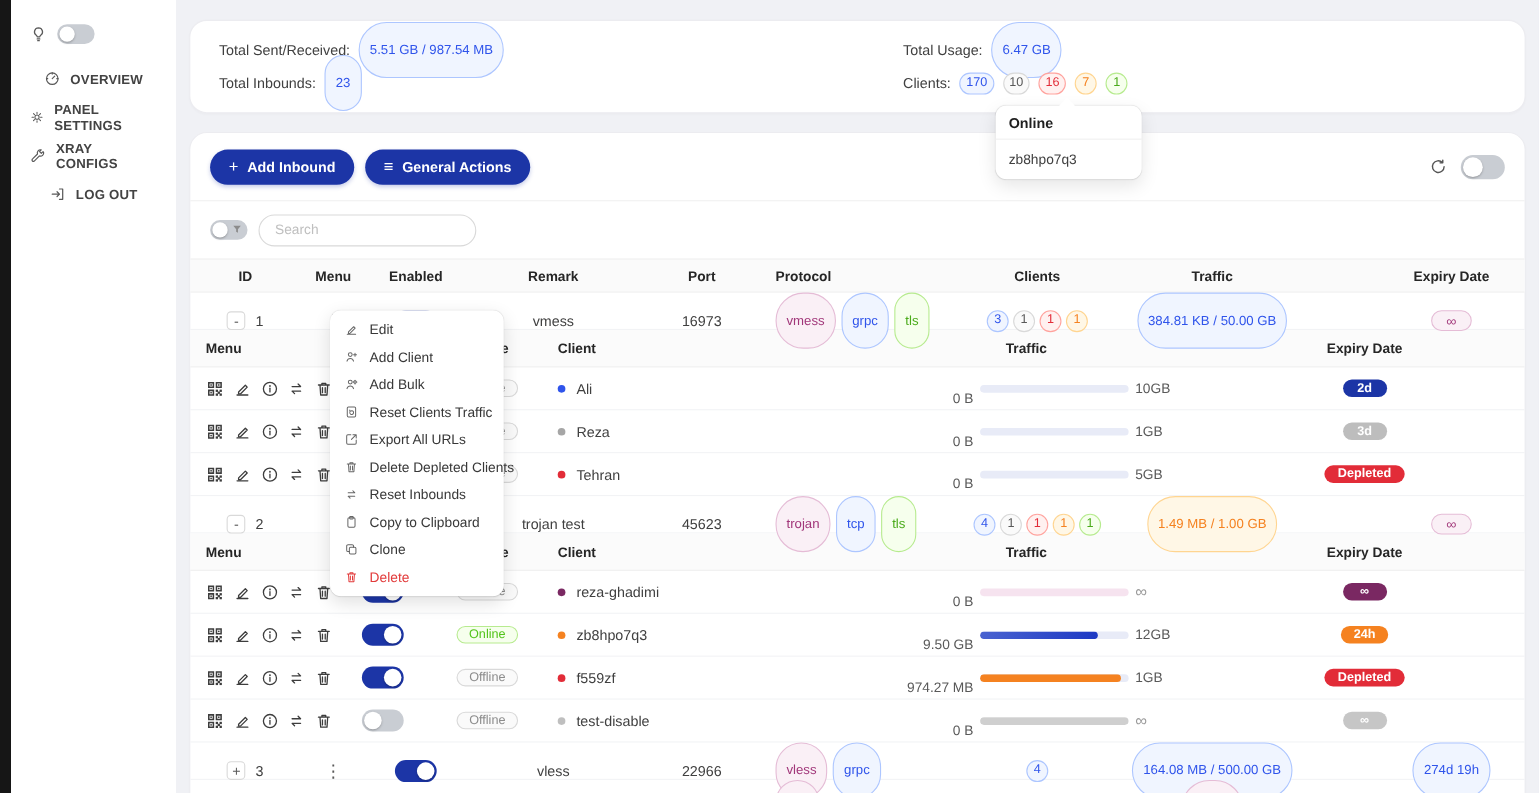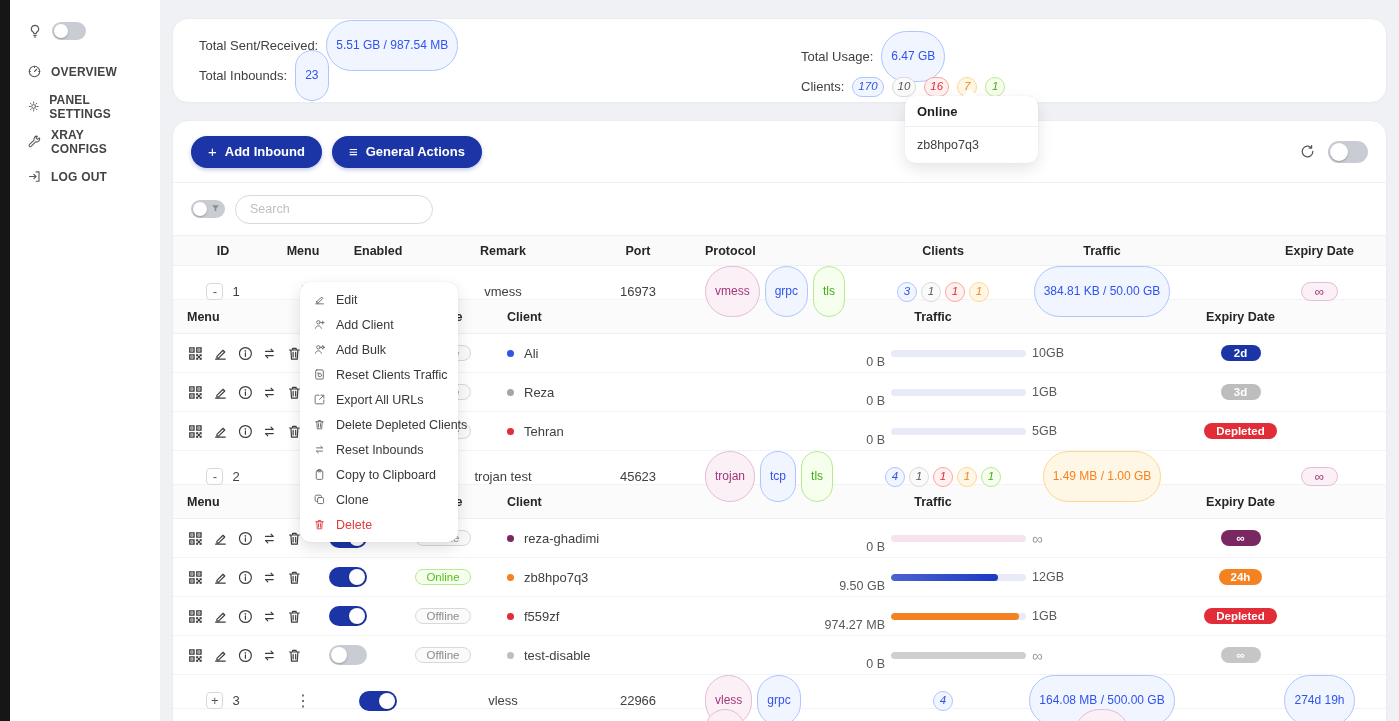--- a/index.html
+++ b/index.html
@@ -9,21 +9,21 @@
     background:#f0f1f5; font-family:"Liberation Sans", sans-serif;
     font-size:13px; color:#404040;
   }
   svg.defs { position:absolute; width:0; height:0; }
   .icon { display:inline-block; vertical-align:middle; }
 
   
   .edge-strip { position:absolute; left:0; top:0; width:10px; height:721px; background:#161616; }
   .sidebar { position:absolute; left:10px; top:0; width:150px; height:721px; background:#ffffff; }
   .bulb-row { display:flex; align-items:center; gap:9px; padding:20px 0 0 17px; height:42px; }
-  .nav { margin-top:12px; display:flex; flex-direction:column; }
+  .nav { margin-top:12px; display:flex; flex-direction:column;align-items:center; }
   .nav-item { height:35px; display:flex; align-items:center; gap:9px; padding:0 17px;
               font-size:12px; font-weight:700; color:#434343; letter-spacing:.2px; cursor:pointer; }
   .nav-item .icon { color:#595959; }
   .nav-item.active { margin:0 5px; padding:0 12px; height:34px; border-radius:10px;
                      background:#1c35a6; color:#ffffff; }
   .nav-item.active .icon { color:#ffffff; }
 
   
   .switch { position:relative; display:inline-block; width:38px; height:20px; border-radius:10px; cursor:pointer; }
   .switch .knob { position:absolute; top:2px; width:16px; height:16px; border-radius:50%;
@@ -33,34 +33,34 @@
   .switch.sm { width:34px; height:18px; } .switch.sm .knob { width:14px; height:14px; }
   .switch.sm .funnel { position:absolute; right:4px; top:3px; color:#8c8c8c; }
 
   
   .card { position:absolute; background:#fff; border:1px solid #ececf0; border-radius:16px;
           box-shadow:0 1px 2px rgba(0,0,0,.02); }
   .stats-card { left:172px; top:18px; width:1215px; height:85px; }
   .main-card  { left:172px; top:120px; width:1215px; height:616px; }
 
   .stat-group { position:absolute; top:15px; }
-  .stat-group.left { left:26px; } .stat-group.right { left:628px;margin-top:11px; }
+  .stat-group.left { left:26px; } .stat-group.right { left:648px; }
   .stat-row { display:flex; align-items:center; gap:8px; height:23px; margin-bottom:7px; font-size:13px; color:#404040; }
 
   
   .tag { display:inline-flex; align-items:center; justify-content:center; padding:16px 9px;
          border-radius:999px; font-size:12px; line-height:17px; border:1px solid; white-space:nowrap; }
   .tag.blue    { color:#2f54eb; background:#f0f5ff; border-color:#adc6ff; }
   .tag.gray    { color:#595959; background:#fafafa; border-color:#d9d9d9; }
   .tag.red     { color:#e22c38; background:#fff1f0; border-color:#ffa39e; }
   .tag.orange  { color:#f58220; background:#fff7e6; border-color:#ffd591; }
   .tag.green   { color:#49aa19; background:#f6ffed; border-color:#b7eb8f; }
   .tag.magenta { color:#a13679; background:#faf0f6; border-color:#e5bcd6; }
   .cnt { display:inline-flex; align-items:center; justify-content:center; min-width:20px; height:20px;
-         padding:0 5px; border-radius:999px; font-size:11.5px; border:1px solid;font-style:italic; }
+         padding:0 5px; border-radius:999px; font-size:11.5px; border:1px solid; }
   .inf-tag { padding:0 13px; font-size:13px; }
   .pill { display:inline-flex; align-items:center; justify-content:center; padding:2px 12px; min-width:40px;
           border-radius:999px; font-size:11.5px; font-weight:700; color:#fff; white-space:nowrap; }
   .pill.navy{background:#1c35a6} .pill.graysolid{background:#bdbdbd} .pill.red{background:#e22c38}
   .pill.plum{background:#7a2862} .pill.orangesolid{background:#f58220} .pill.lightgray{background:#c6c6c6}
   .status { padding:1px 10px; border-radius:999px; font-size:11.5px; border:1px solid; white-space:nowrap; }
   .status.offline { color:#8c8c8c; background:#fafafa; border-color:#d9d9d9; }
   .status.online  { color:#52c41a; background:#f6ffed; border-color:#b7eb8f; }
 
   

